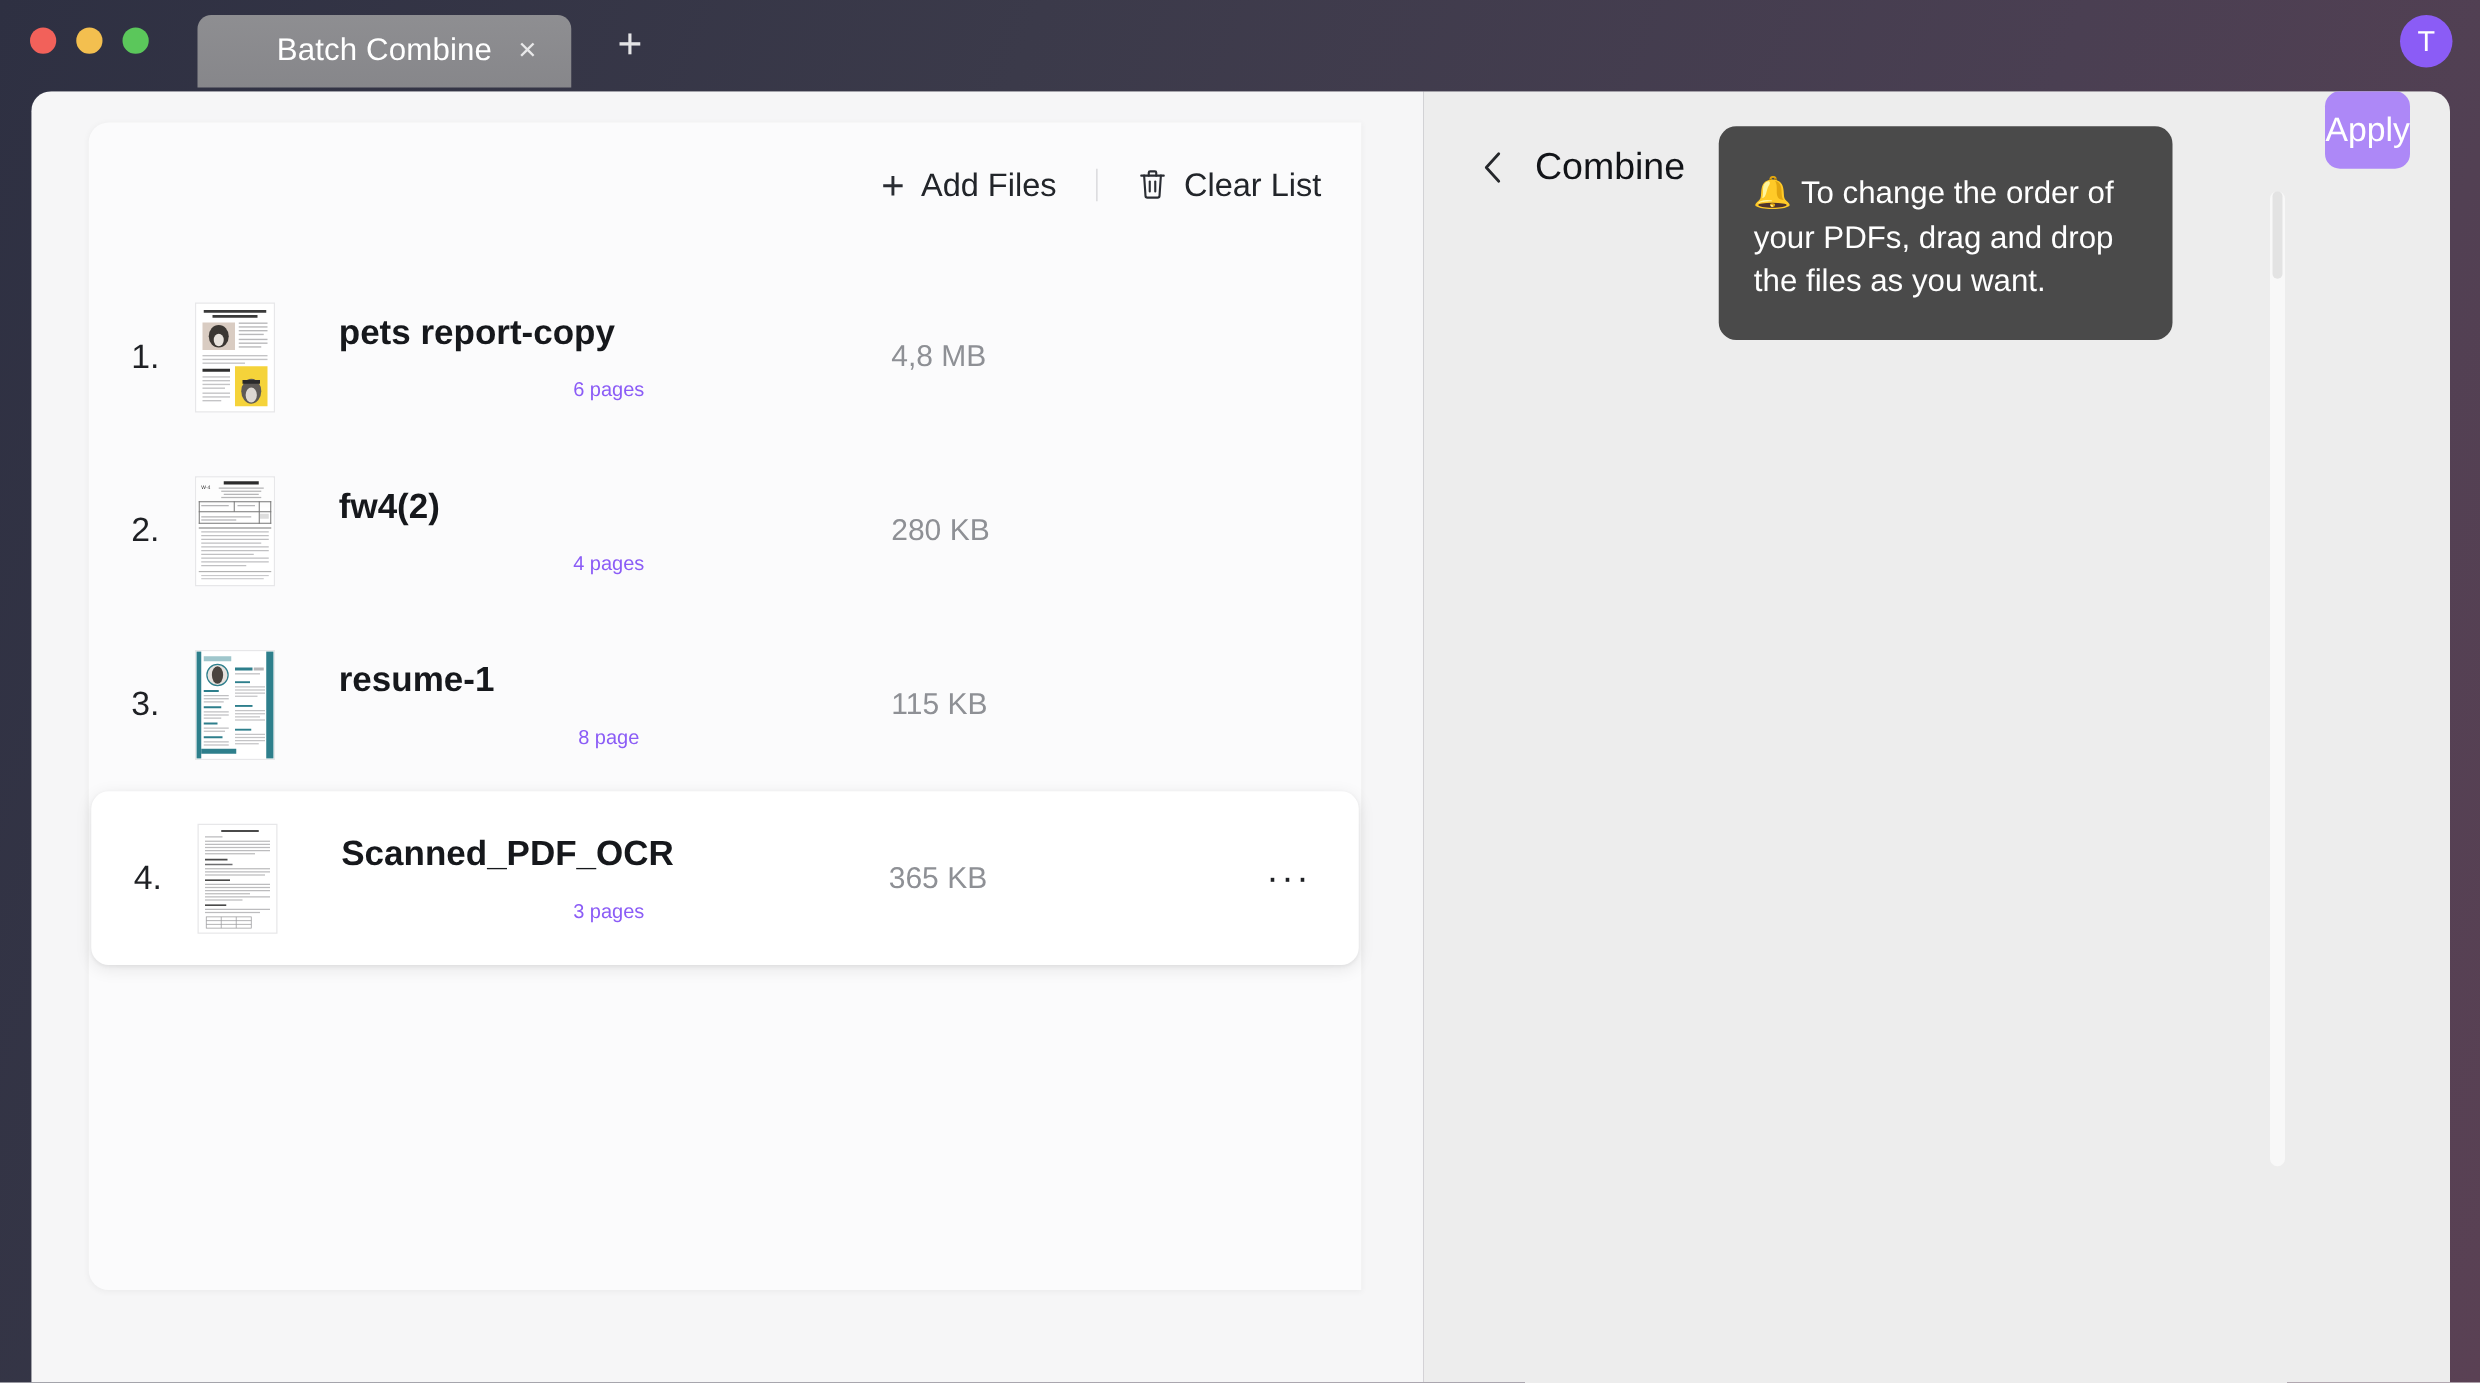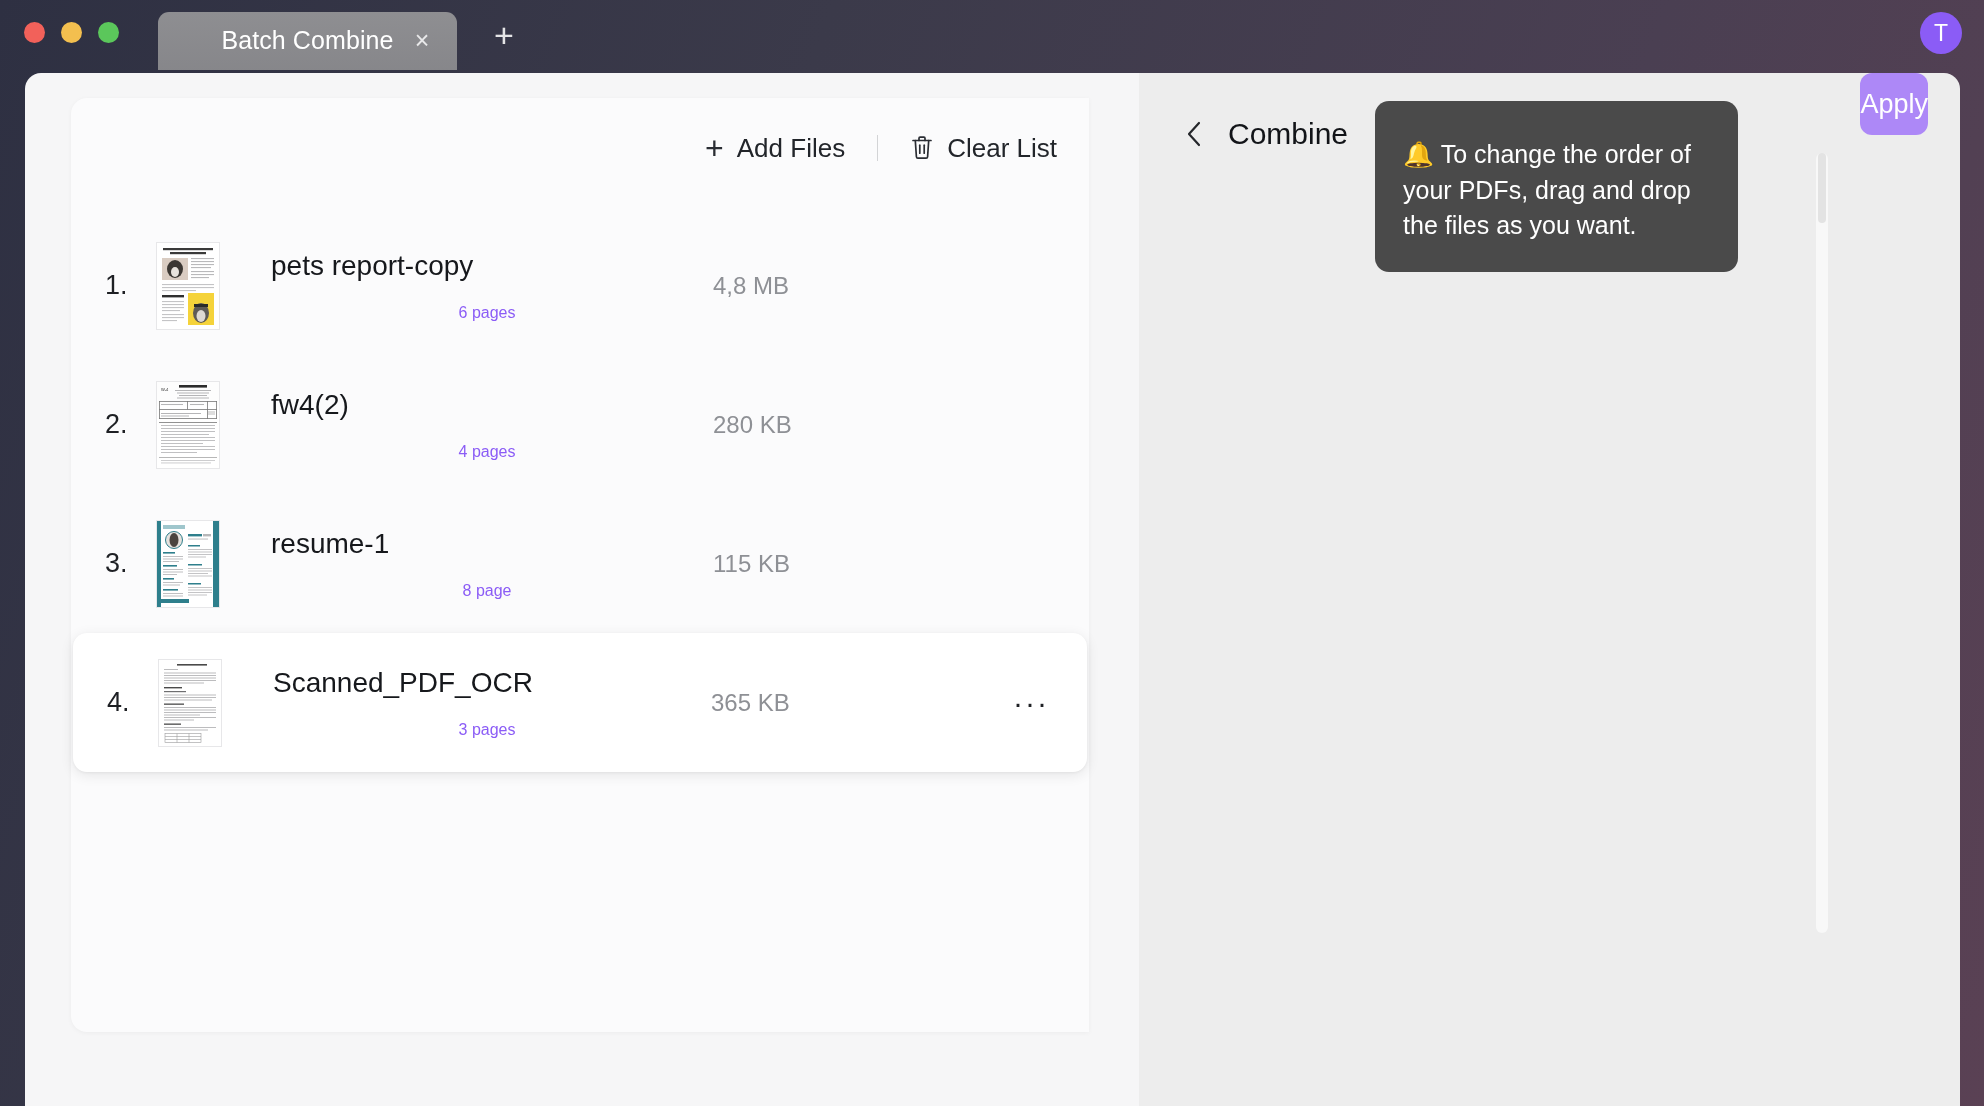--- a/index.html
+++ b/index.html
@@ -130,21 +130,21 @@
     background: #ffffff;
     box-shadow: 0 0 0 1px #e7e7e9;
     margin-right: 52px;
     overflow: hidden; position: relative;
   }
   .thumb svg { display: block; width: 100%; height: 100%; }
 
   .file-meta { flex: 1 1 auto; min-width: 0; }
   .file-name {
     font-size: 28px; color: #16181c; margin-bottom: 22px;
-    white-space: nowrap; overflow: hidden; text-overflow: ellipsis;
+    white-space: nowrap; overflow: hidden; text-overflow: ellipsis; font-weight: bold;
   }
   .file-pages { font-size: 16px; color: #8b5cf6; text-align: center; }
   .file-size {
     flex: 0 0 300px; width: 300px;
     font-size: 24px; color: #8e9095;
     text-align: left;
     padding-left: 10px;
   }
   .row-more {
     flex: 0 0 60px; width: 60px;

